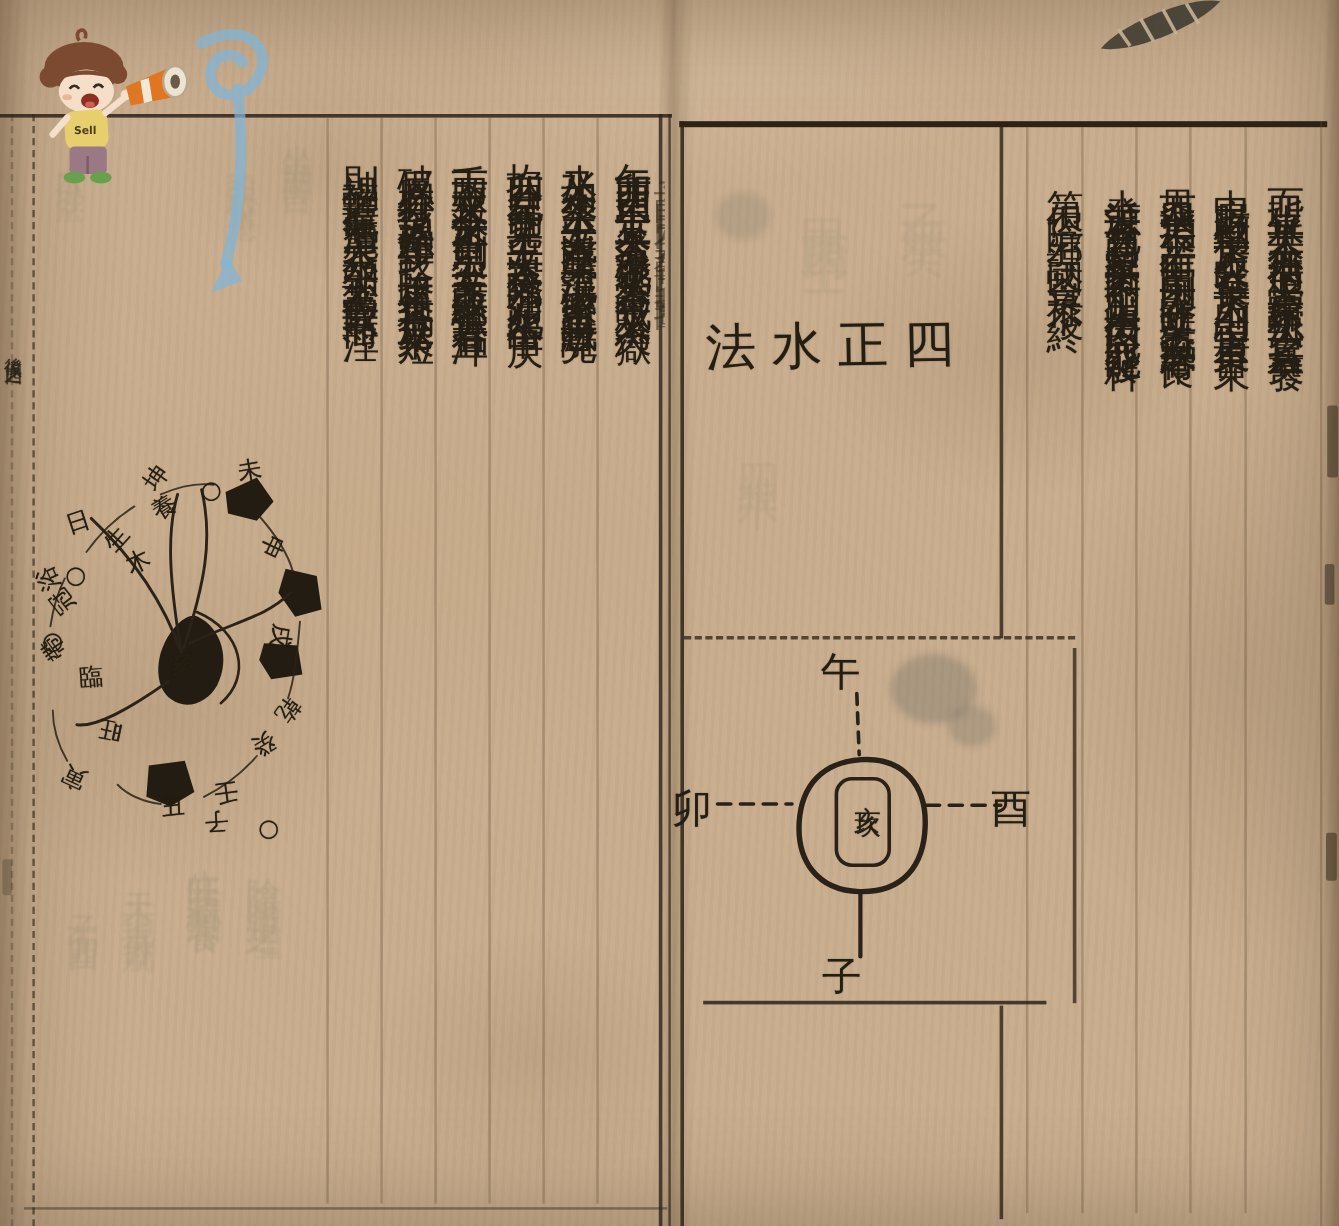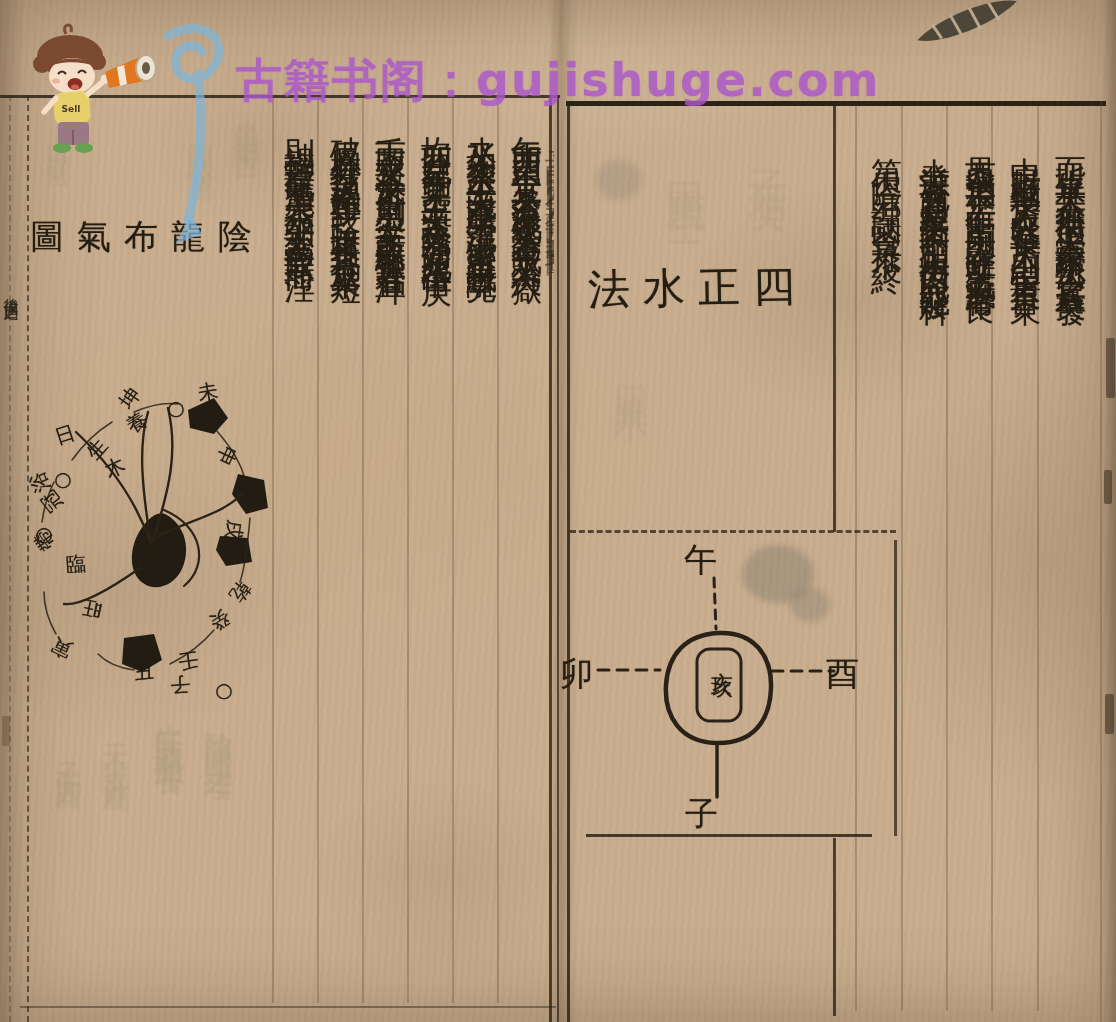--- a/index.html
+++ b/index.html
@@ -133,21 +133,20 @@
       <line x1="717" y1="745" x2="717" y2="797" stroke-width="3.5"></line>
     </g>
   </svg>
 
   <div class="vcol" style="left:505px;top:112px;">午卯酉四正不宜來去名滾浪桃花水又為軍賊水又為天獄</div>
   <div class="vcol" style="left:460px;top:112px;">水又如天禁水主出女人淫賤男子流蕩破家主出軍賊離見</div>
   <div class="vcol" style="left:415px;top:112px;">坎卯酉兌見午卯見子主出女人殺夫陰邪如遇此水得申庚</div>
   <div class="vcol" style="left:369px;top:112px;">壬丙赦文水救之方可否則男主盜女主姦敗絕孤寡若直冲</div>
   <div class="vcol" style="left:324px;top:112px;">破局必有抄拈之禍產難少亡一路二路來長其禍立見來短</div>
   <div class="vcol" style="left:278px;top:114px;letter-spacing:7px;">則禍輕若龍氣清麗六秀水朝亦主為官取罪而淫</div>
-  <div class="title-h" style="left:30px;top:214px;font-size:34px;letter-spacing:13px;">圖氣布龍陰</div>
   <div class="vcol" style="left:2px;top:286px;font-size:15px;letter-spacing:3px;line-height:18px;color:rgba(45,38,28,.85);">後僕之四</div>
   <div class="cutwrap">
     <div class="cutcol">予白田内分水乾印山卦圖</div>
   </div>
 
   <svg style="position:absolute;left:18px;top:368px;z-index:21;" width="250" height="345" viewBox="0 0 250 345">
     <g fill="#231c12" stroke="none">
       <polygon points="170,42 196,30 210,50 196,66 172,60"></polygon>
       <polygon points="220,106 246,112 250,140 228,146 214,126"></polygon>
       <polygon points="202,168 230,170 234,194 208,198 198,182"></polygon>
@@ -242,18 +241,17 @@
       <g>
         <polygon points="97,38 134,22 141,46 101,54" fill="#e0761f"></polygon>
         <polygon points="109,33 116,31 119,50 112,52" fill="#f2e8d8"></polygon>
         <polygon points="122,28 128,26 131,48 125,49" fill="#e0761f"></polygon>
         <ellipse cx="138" cy="34" rx="10" ry="13" fill="#ece4d2" stroke="#b9a88e" stroke-width="2"></ellipse>
         <ellipse cx="138" cy="34" rx="4" ry="6" fill="#6b5a48"></ellipse>
       </g>
     </g>
   </svg>
 
-  <div class="wm" style="left:236px;top:50px;font-size:46px;">古籍书阁：gujishuge.com</div>
 
   <div class="spine"></div>
   <div class="left-edge"></div>
   <div class="right-edge"></div>
 </div>
 
 </body></html>

